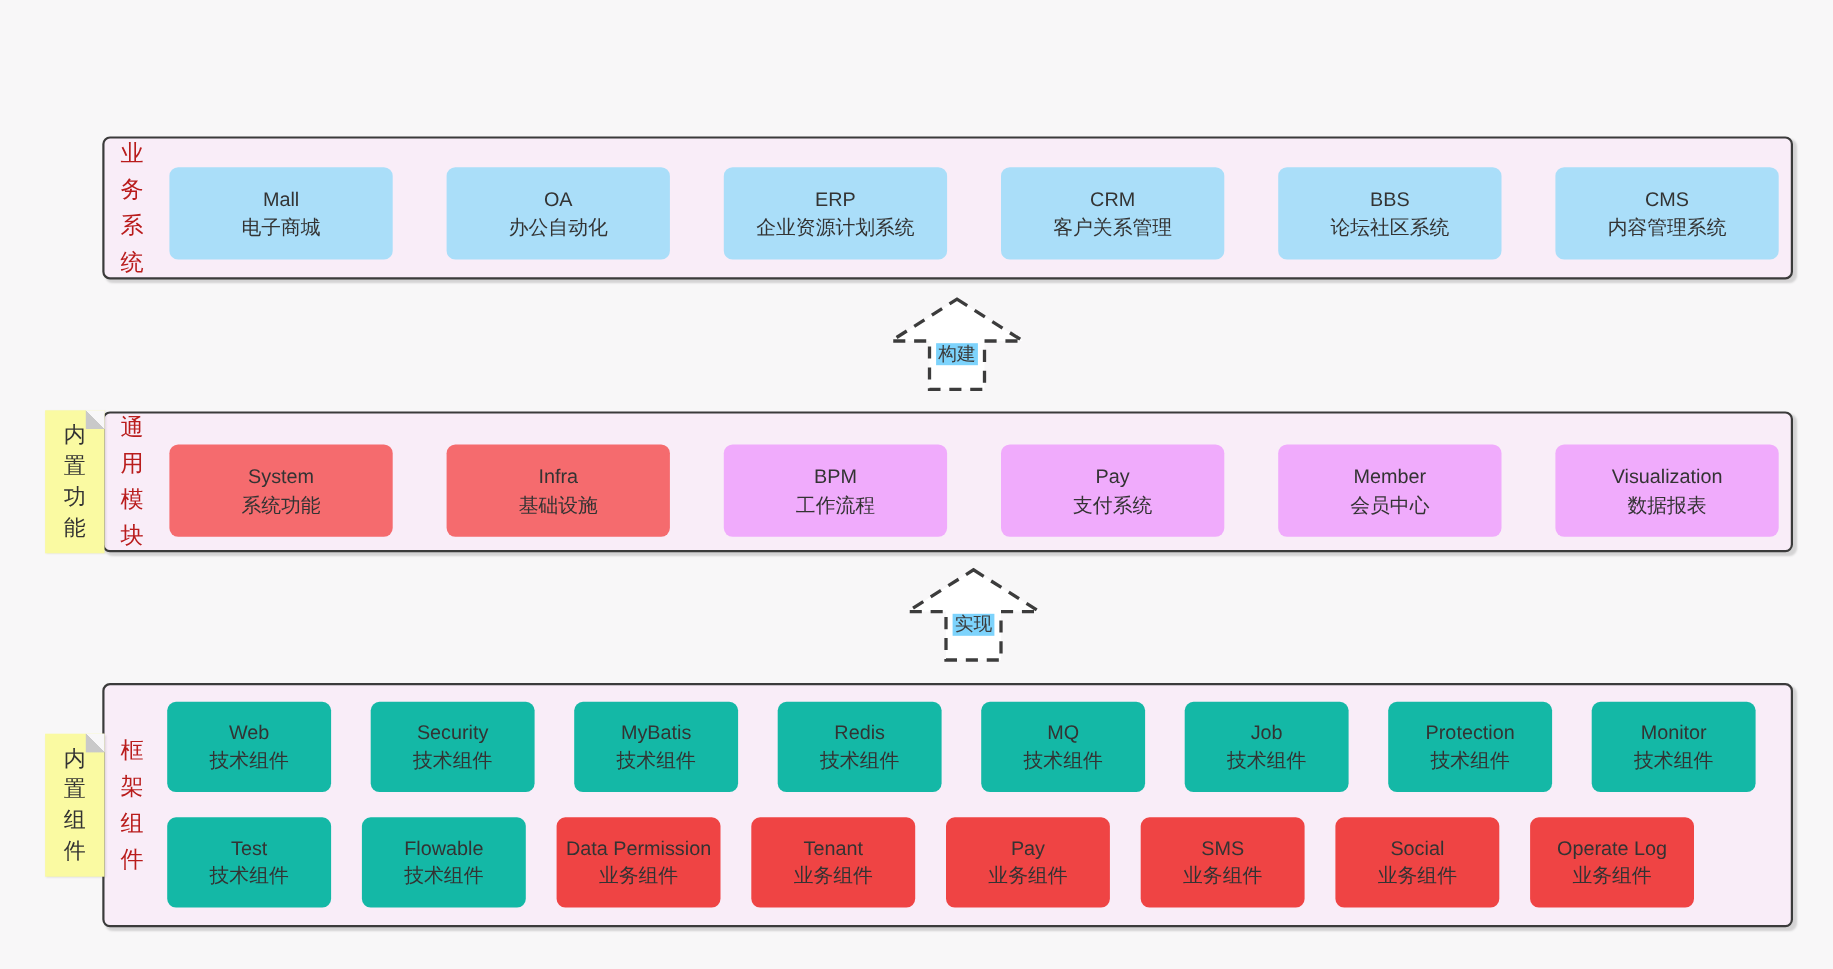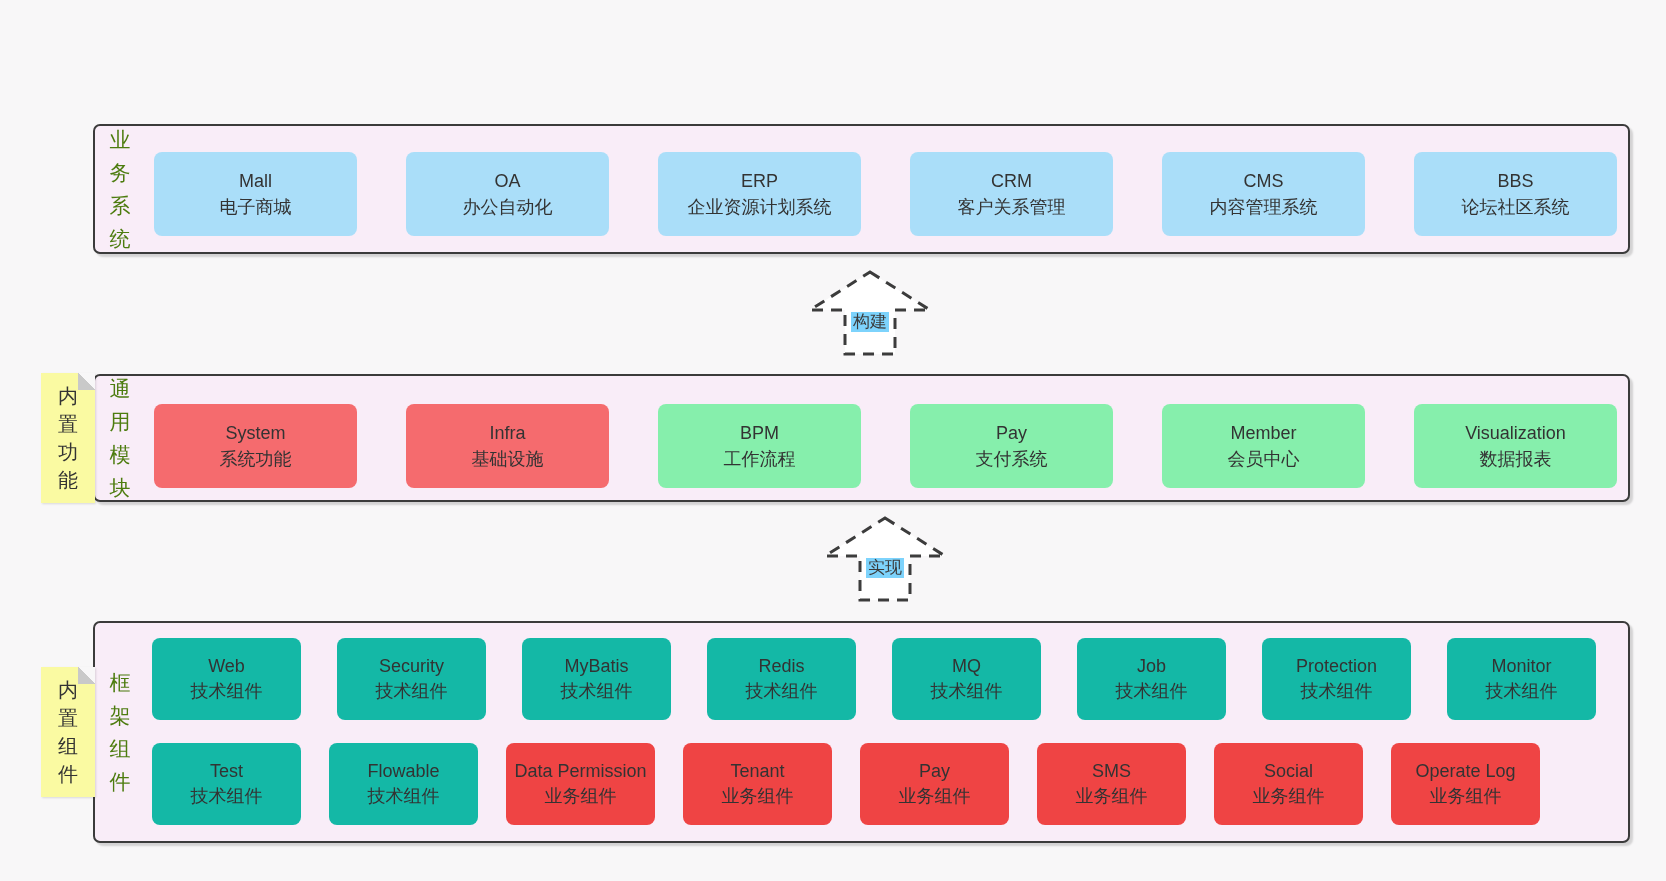--- a/index.html
+++ b/index.html
@@ -12,41 +12,41 @@
     background:#f9edf8; border:2px solid #3b3b3b; border-radius:7px;
     box-shadow:3px 3px 2px rgba(0,0,0,0.15);
   }
   #panel-business  { top:124px; height:130px; }
   #panel-common    { top:374px; height:128px; }
   #panel-framework { top:621px; height:222px; }
 
   .vlabel {
     position:absolute; left:12px; top:50%; transform:translateY(-50%);
     width:26px; font-size:21px; line-height:33px; text-align:center;
-    word-break:break-all; color:#4d7c0f; letter-spacing:0;
+    word-break:break-all; color:#b91c1c; letter-spacing:0;
   }
 
   .row { position:absolute; display:flex; }
   .row-6 { left:59px; gap:49px; }
   .row-8 { left:57px; gap:36px; }
   #panel-business .row-6 { top:26px; }
   #panel-common   .row-6 { top:28px; }
   #panel-framework .row-top { top:15px; }
   #panel-framework .row-bottom { top:120px;gap:28px; }
 
   .box {
     display:flex; flex-direction:column; justify-content:center; align-items:center;
     border-radius:8px; text-align:center; font-size:18px; line-height:26px;
     padding:2px 6px; color:#333;
   }
   .box-6 { width:203px; height:84px; }
   .box-8 { width:149px; height:82px; line-height:25px; }
   .blue       { background:#aadef9; }
   .red        { background:#f56b6e; }
-  .pink       { background:#86efac; }
+  .pink       { background:#f0abfc; }
   .green      { background:#14b8a6; }
   .lightgreen { background:#ef4444; }
 
   .note {
     position:absolute; left:-54px; top:50%; transform:translateY(-50%);
     width:54px; background:#fafaa2; padding:9px 0; z-index:3;
     box-shadow:1px 1px 2px rgba(0,0,0,0.12);
   }
   .note-fold {
     position:absolute; top:0; right:0; width:17px; height:17px;
@@ -84,26 +84,26 @@
       </div>
       <div class="box box-6 blue">
         <div>ERP</div>
         <div>企业资源计划系统</div>
       </div>
       <div class="box box-6 blue">
         <div>CRM</div>
         <div>客户关系管理</div>
       </div>
       <div class="box box-6 blue">
+        <div>BBS</div>
+        <div>论坛社区系统</div>
+      </div>
+      <div class="box box-6 blue">
         <div>CMS</div>
         <div>内容管理系统</div>
-      </div>
-      <div class="box box-6 blue">
-        <div>BBS</div>
-        <div>论坛社区系统</div>
       </div>
     </div>
   </div>
 
   <div class="arrow-wrap" id="arrow-build">
     <svg width="124" height="86" viewBox="0 0 124 86">
       <polygon points="62,2 122,40 87,40 87,84 37,84 37,40 2,40" fill="#ffffff" stroke="#3c3c3c" stroke-width="3" stroke-dasharray="11,8"></polygon>
     </svg>
     <div class="arrow-label">构建</div>
   </div>

